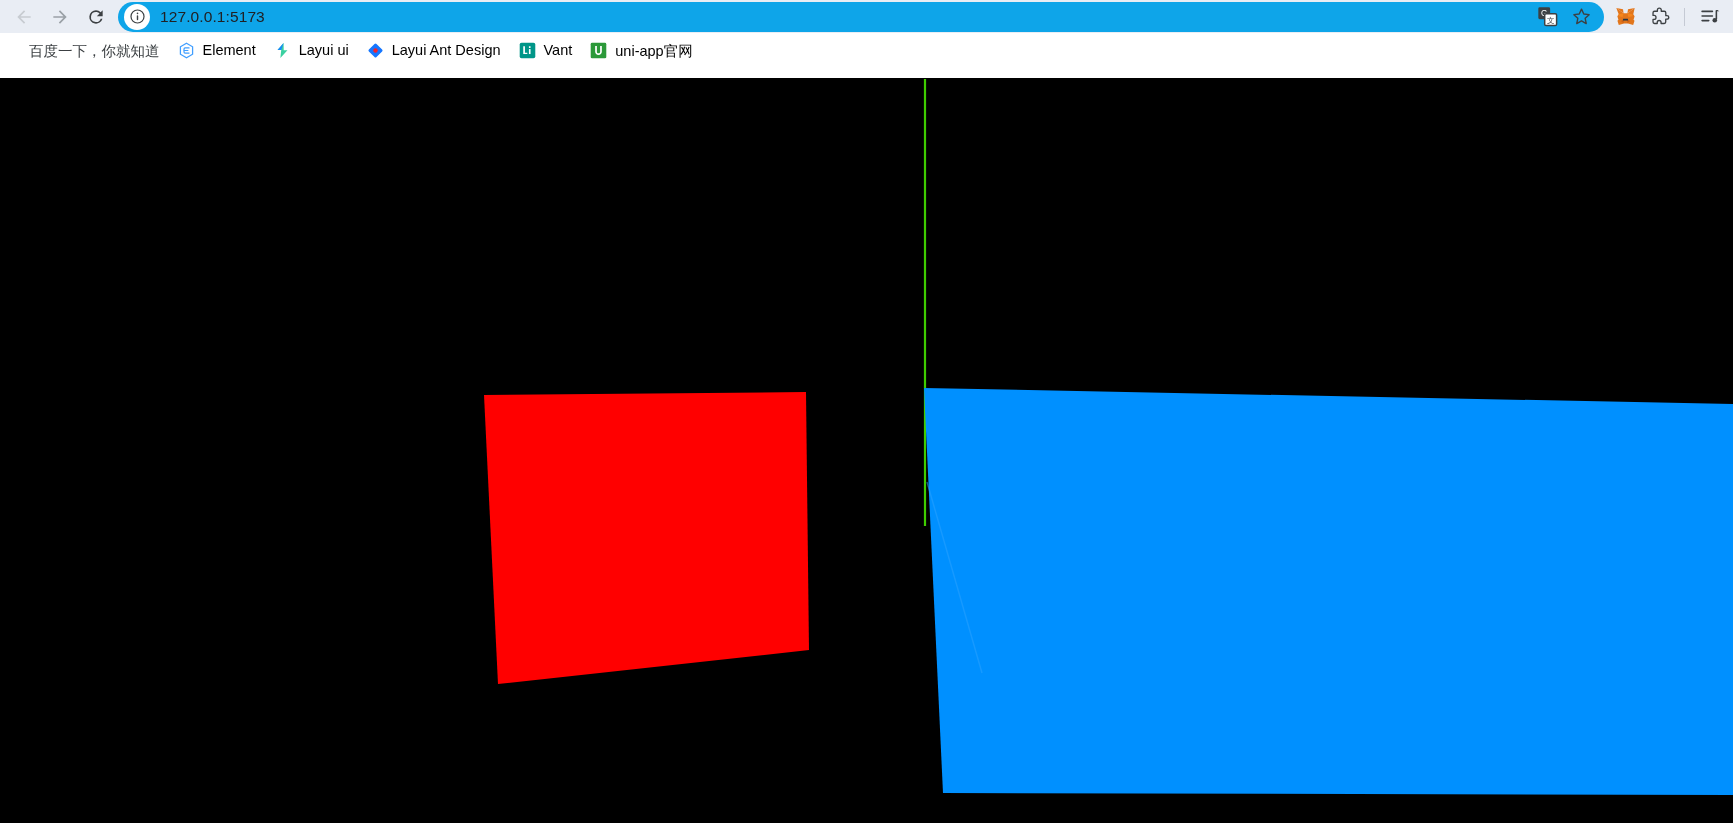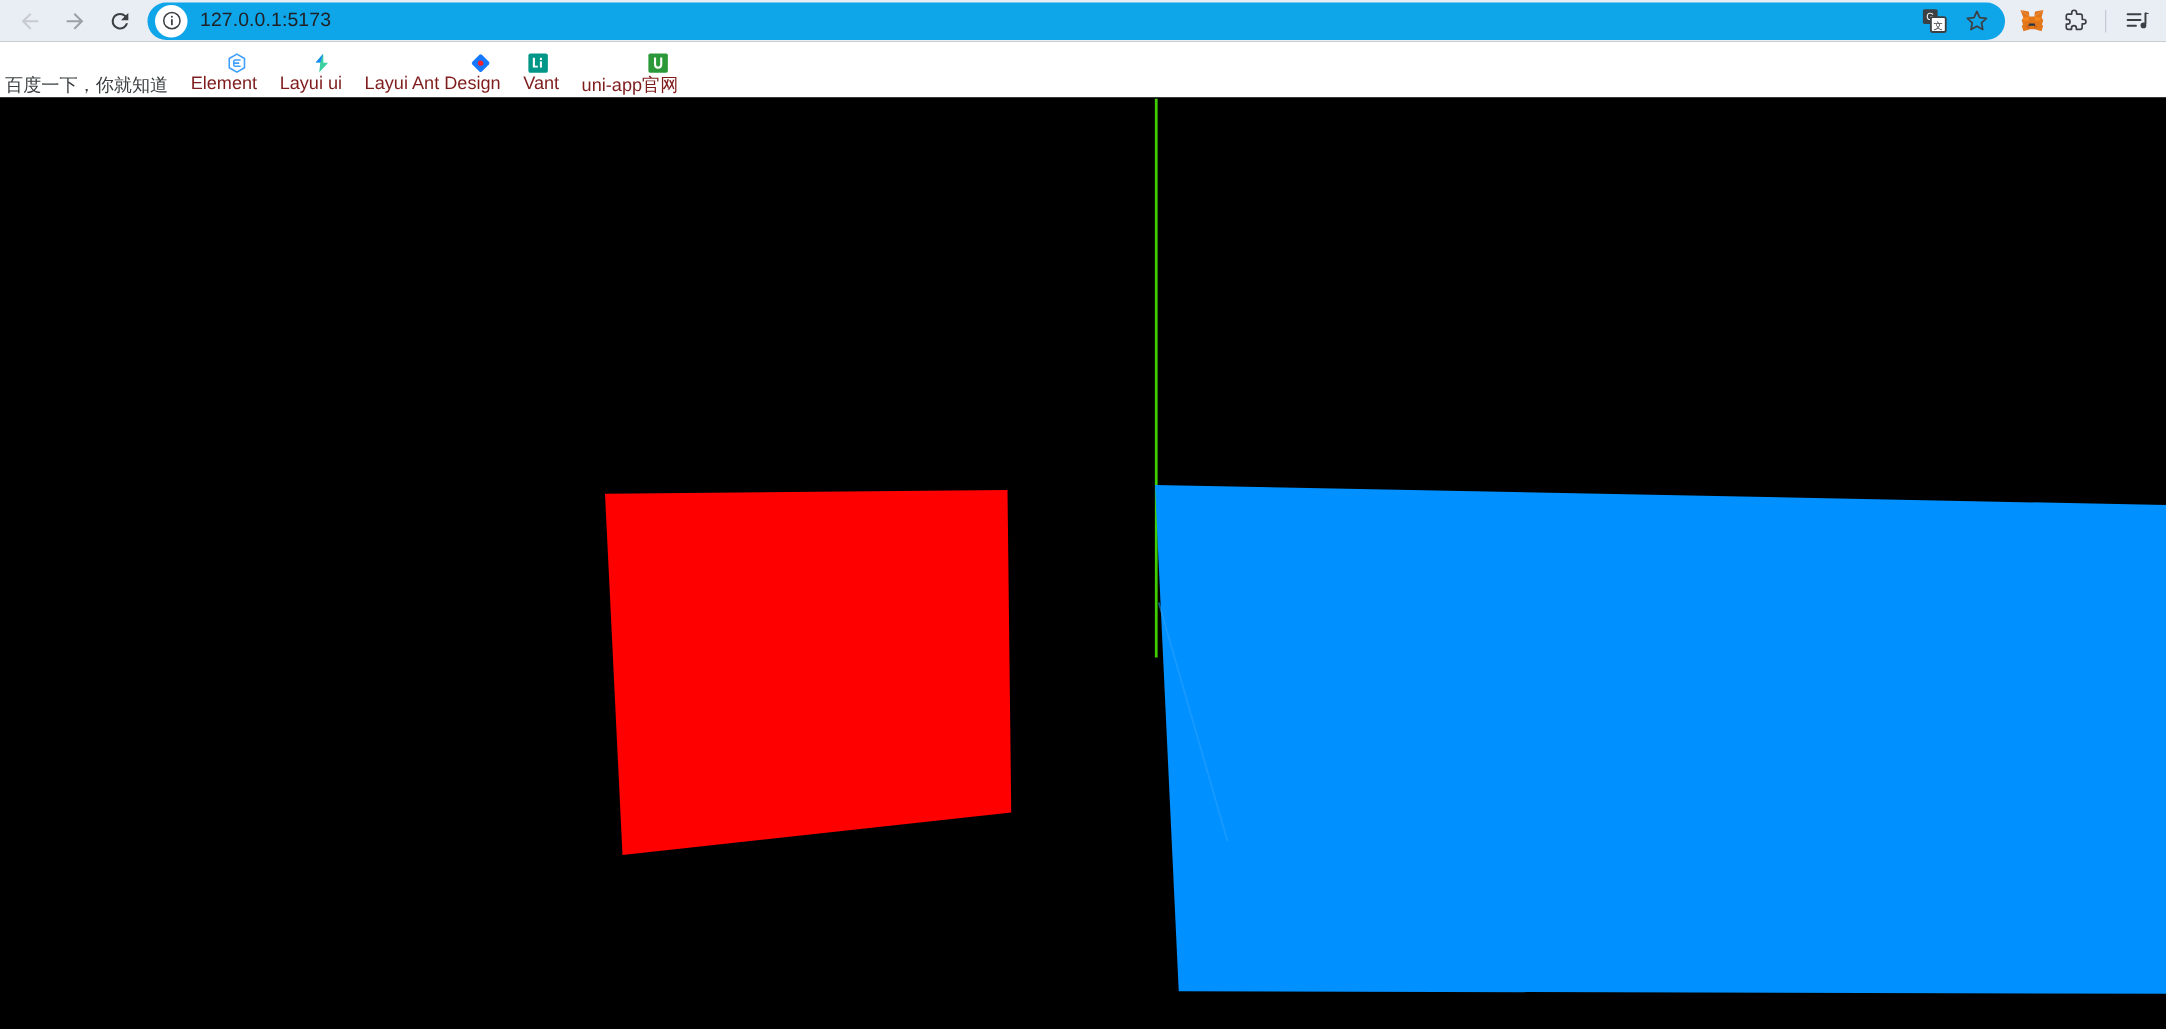--- a/index.html
+++ b/index.html
@@ -99,37 +99,36 @@
   .bookmarks {
     height: 45px;
     background: #ffffff;
     display: flex;
     align-items: center;
     padding-left: 0px;
     gap: 0px;
   }
   .bm {
     display: flex;
-    align-items: flex-end;
+    align-items: flex-start;
     height: 28px;
     padding: 0 8px;
     border-radius: 6px;
     margin-left: 2px;
     white-space: nowrap;
-    flex-direction: column;
   }
   .bm-ico {
     width: 17px; height: 17px;
     margin-right: 8px;
     flex: none;
     display: flex; align-items: center; justify-content: center;
   }
   .bm-label {
     font-size: 14.5px;
-    color: #7f1d1d;
+    color: #000000;
   }
   .bm:first-child { margin-left: 0px; padding-left: 4px; }
   .bm:first-child .bm-label { color: #3c4043; }
 
   
   .viewport {
     position: absolute;
     left: 0;
     top: 78px;
     width: 1733px;

